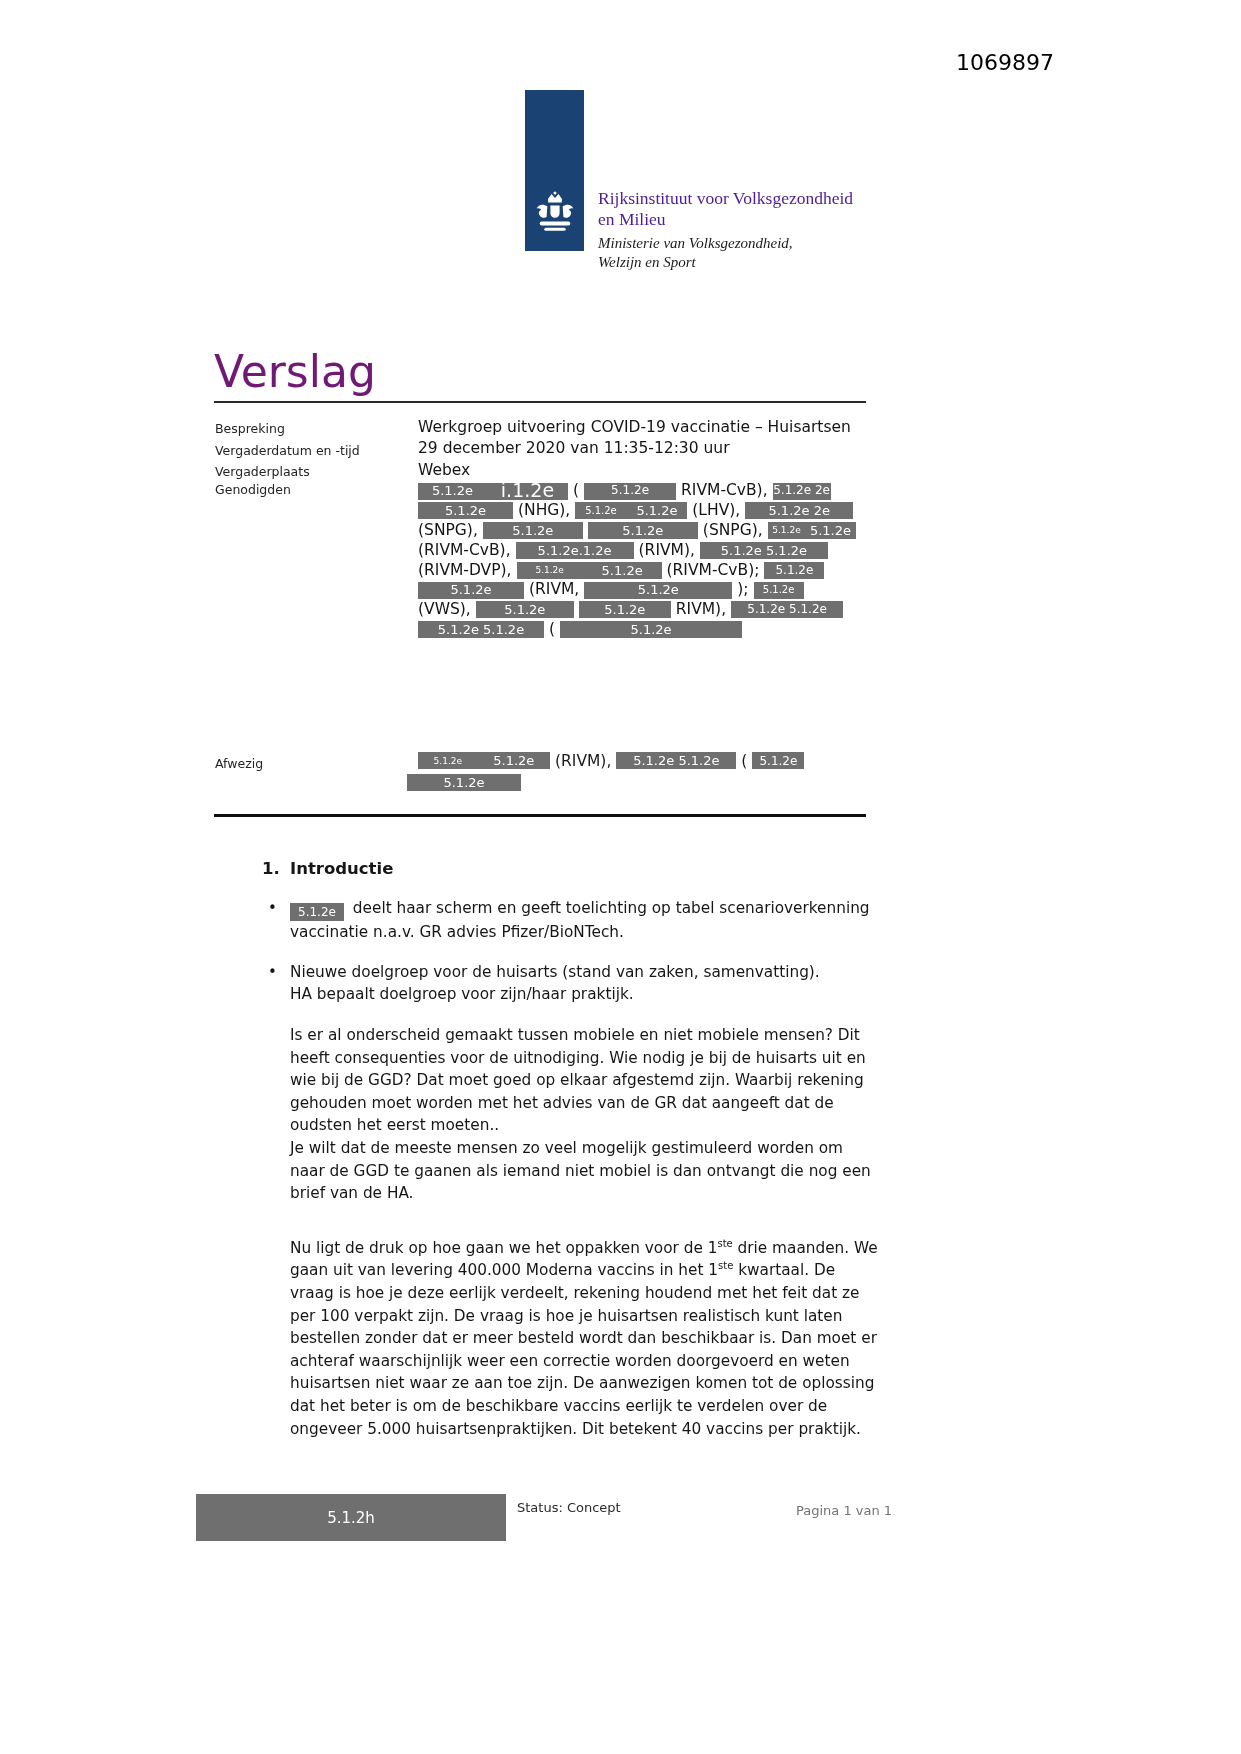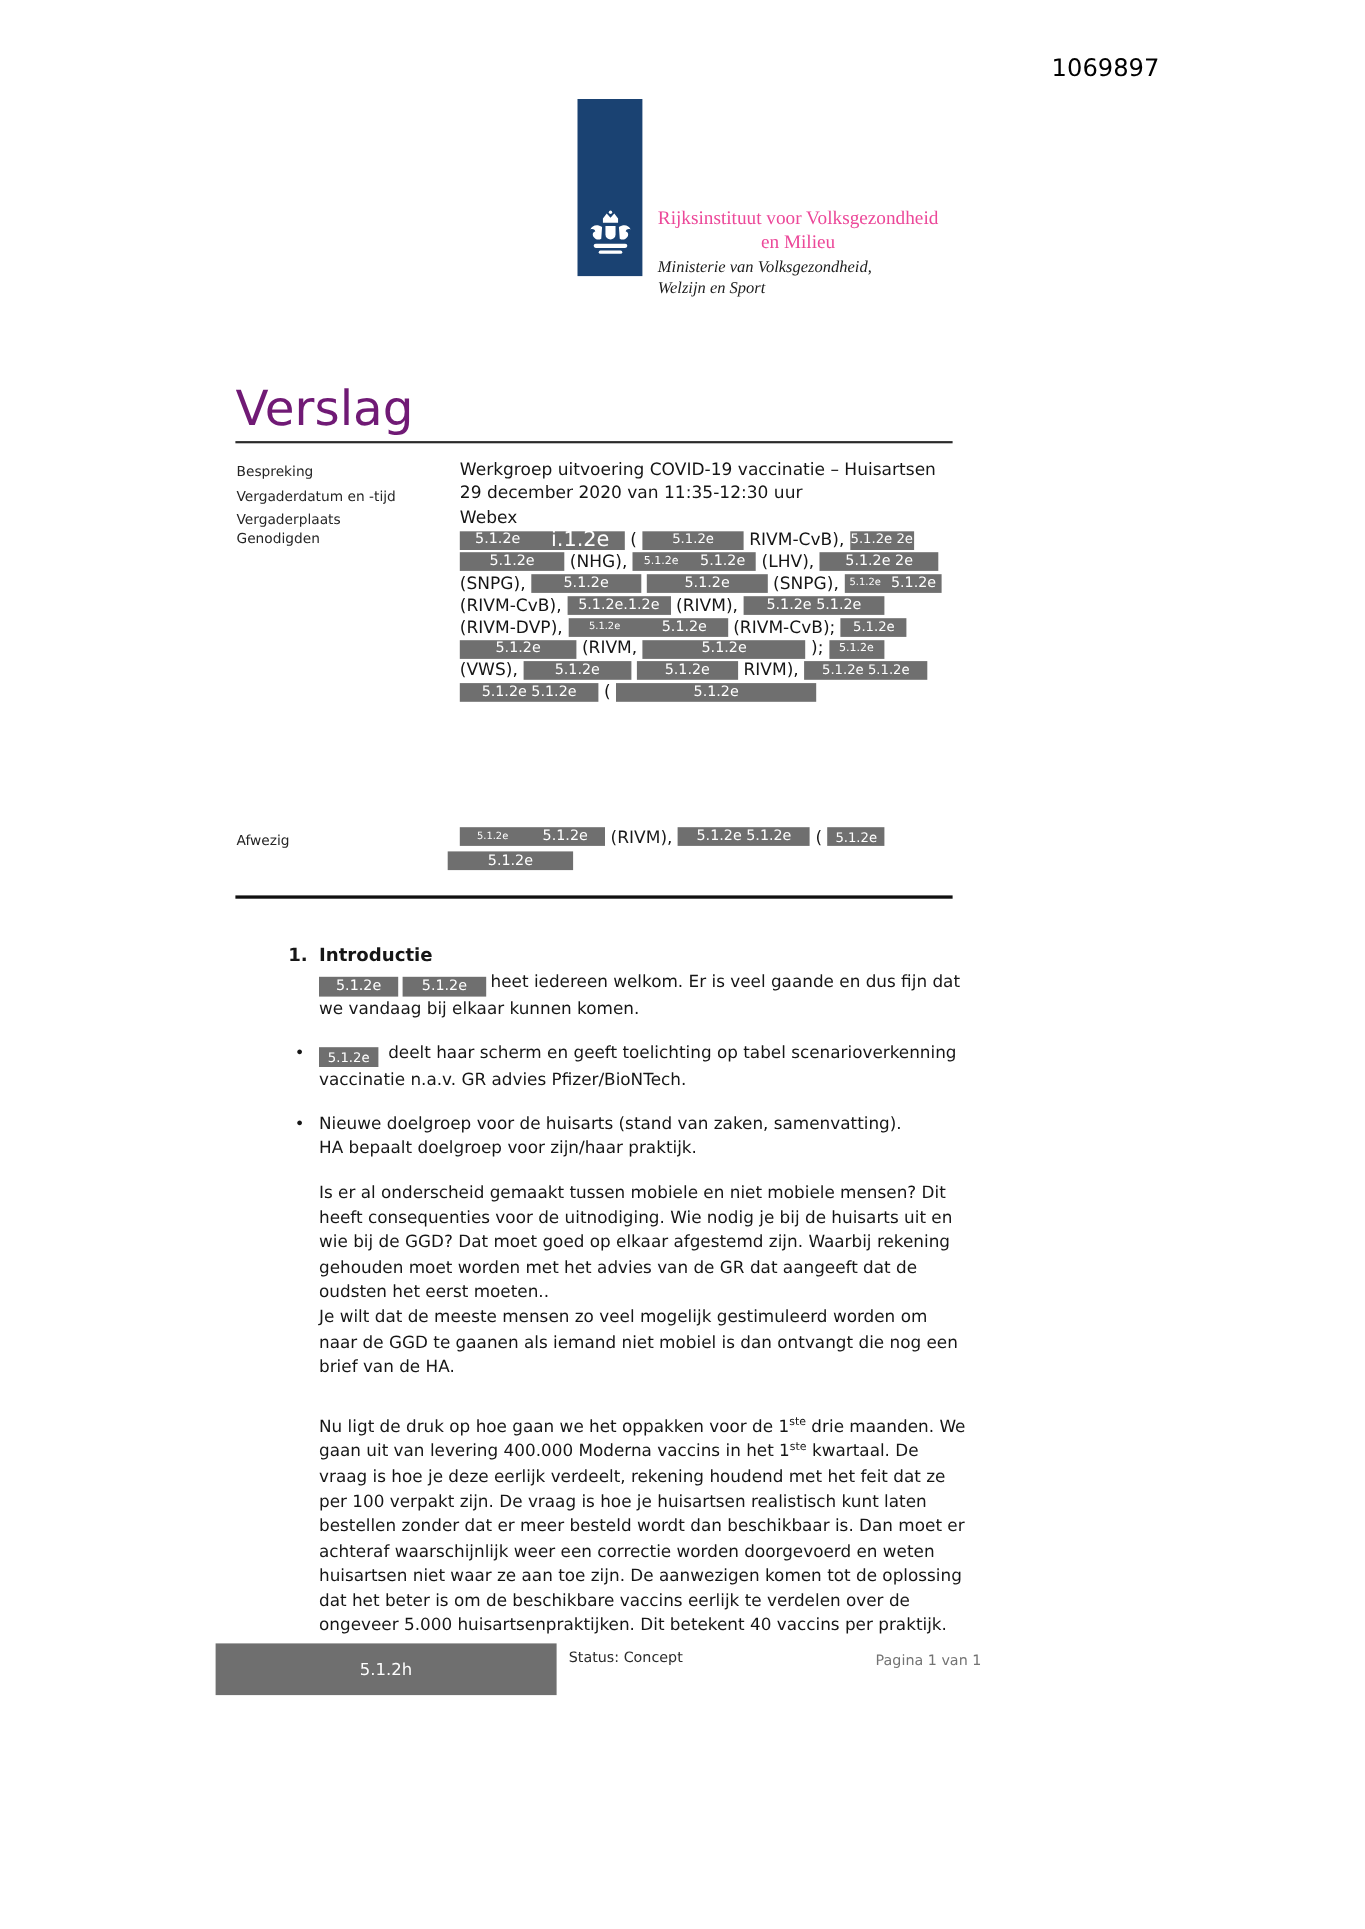--- a/index.html
+++ b/index.html
@@ -6,21 +6,21 @@
   .page{position:relative;width:1241px;height:1754px;background:#ffffff;margin:0 auto;
         font-family:"DejaVu Sans",sans-serif;color:#1a1a1a;overflow:hidden;text-decoration:underline;}
 
   
   .doc-number{position:absolute;left:956px;top:50px;font-size:22px;color:#000;}
 
   
   .logo-bar{position:absolute;left:525px;top:90px;width:59px;height:161px;background:#1a4272;}
   .logo-emblem{position:absolute;left:50%;bottom:4px;transform:translateX(-50%);}
   .logo-text{position:absolute;left:598px;top:188px;}
-  .logo-org{font-family:"Liberation Serif",serif;font-size:17.5px;line-height:21px;color:#ec4899;text-align:center;}
+  .logo-org{font-family:"Liberation Serif",serif;font-size:17.5px;line-height:21px;color:#4c1d95;}
   .logo-ministry{font-family:"Liberation Serif",serif;font-style:italic;font-size:15px;line-height:19px;color:#1b1b1b;}
   .logo-ministry.first{margin-top:4px;}
 
   
   .title{position:absolute;left:214px;top:346px;font-size:44px;color:#701a75;}
   .title-rule{position:absolute;left:214px;top:401px;width:652px;height:2px;background:#2a2a2a;}
 
   
   .meta-label{position:absolute;left:215px;font-size:12.5px;color:#242424;}
   .lbl-bespreking{top:421px}.lbl-datum{top:443px}.lbl-plaats{top:464px}
@@ -123,21 +123,21 @@
           <span class="red-box" style="width: 100px; font-size: 13px;">5.1.2e</span>
           <span class="red-box" style="width: 110px; font-size: 13px;">5.1.2e</span>
           <span>(SNPG),</span>
           <span class="red-box multi" style="width: 88px;">
             <span style="font-size: 9px;">5.1.2e</span>
             <span style="font-size: 13px;">5.1.2e</span>
           </span>
         </div>
         <div class="red-row">
           <span>(RIVM-CvB),</span>
-          <span class="red-box" style="width: 94px; font-size: 13px;">5.1.2e.1.2e</span>
+          <span class="red-box" style="width: 118px; font-size: 13px;">5.1.2e.1.2e</span>
           <span>(RIVM),</span>
           <span class="red-box" style="width: 128px; font-size: 13px;">5.1.2e 5.1.2e</span>
         </div>
         <div class="red-row">
           <span>(RIVM-DVP),</span>
           <span class="red-box multi" style="width: 145px;">
             <span style="font-size: 9px;">5.1.2e</span>
             <span style="font-size: 13px;">5.1.2e</span>
           </span>
           <span>(RIVM-CvB);</span>
@@ -181,21 +181,20 @@
       </div>
     </div>
 
   <div class="mid-rule"></div>
 
   <div class="content">
     <div class="heading">
       <span class="h-num">1.</span>
       <span>Introductie</span>
     </div>
-    <div class="para"><span class="red-box" style="width: 72px; font-size: 13px;">5.1.2e</span><span class="red-box" style="width: 76px; font-size: 13px;">5.1.2e</span><span>heet iedereen welkom. Er is veel gaande en dus fijn dat we vandaag bij elkaar kunnen komen.</span></div>
 
     <div class="bullet">
       <span class="bullet-dot">•</span>
       <div class="bullet-body"><span class="red-box" style="width: 54px; font-size: 12px;">5.1.2e</span><span> deelt haar scherm en geeft toelichting op tabel scenarioverkenning vaccinatie n.a.v. GR advies Pfizer/BioNTech.</span></div>
     </div>
 
     <div class="bullet">
       <span class="bullet-dot">•</span>
       <div class="bullet-body"><span>Nieuwe doelgroep voor de huisarts (stand van zaken, samenvatting).</span><br><span>HA bepaalt doelgroep voor zijn/haar praktijk.</span></div>
     </div>

